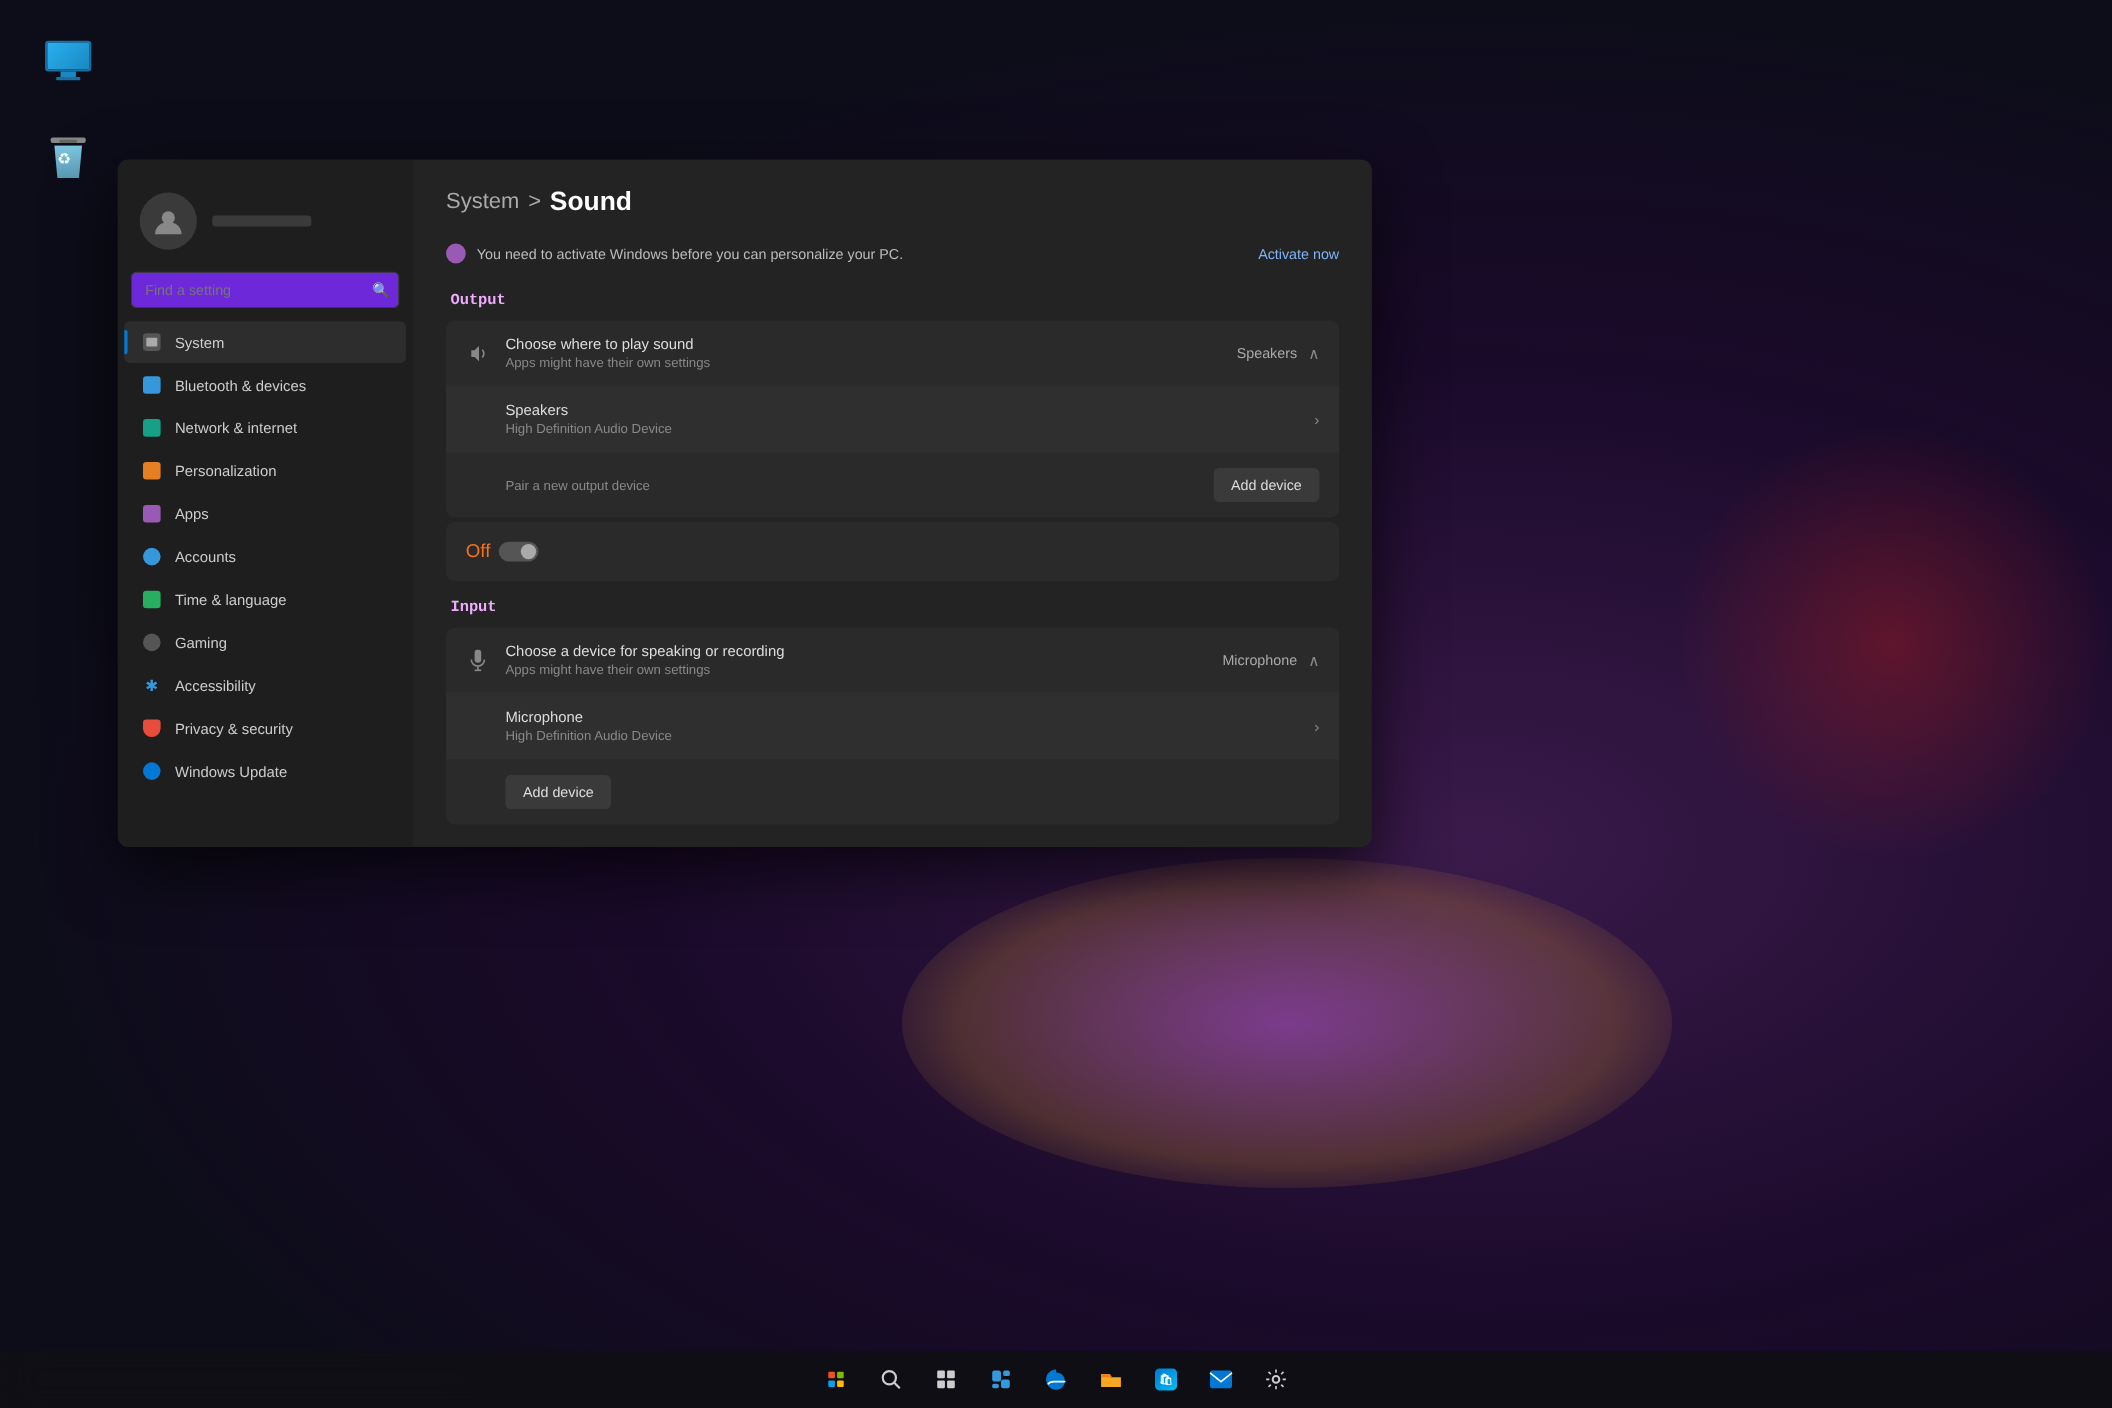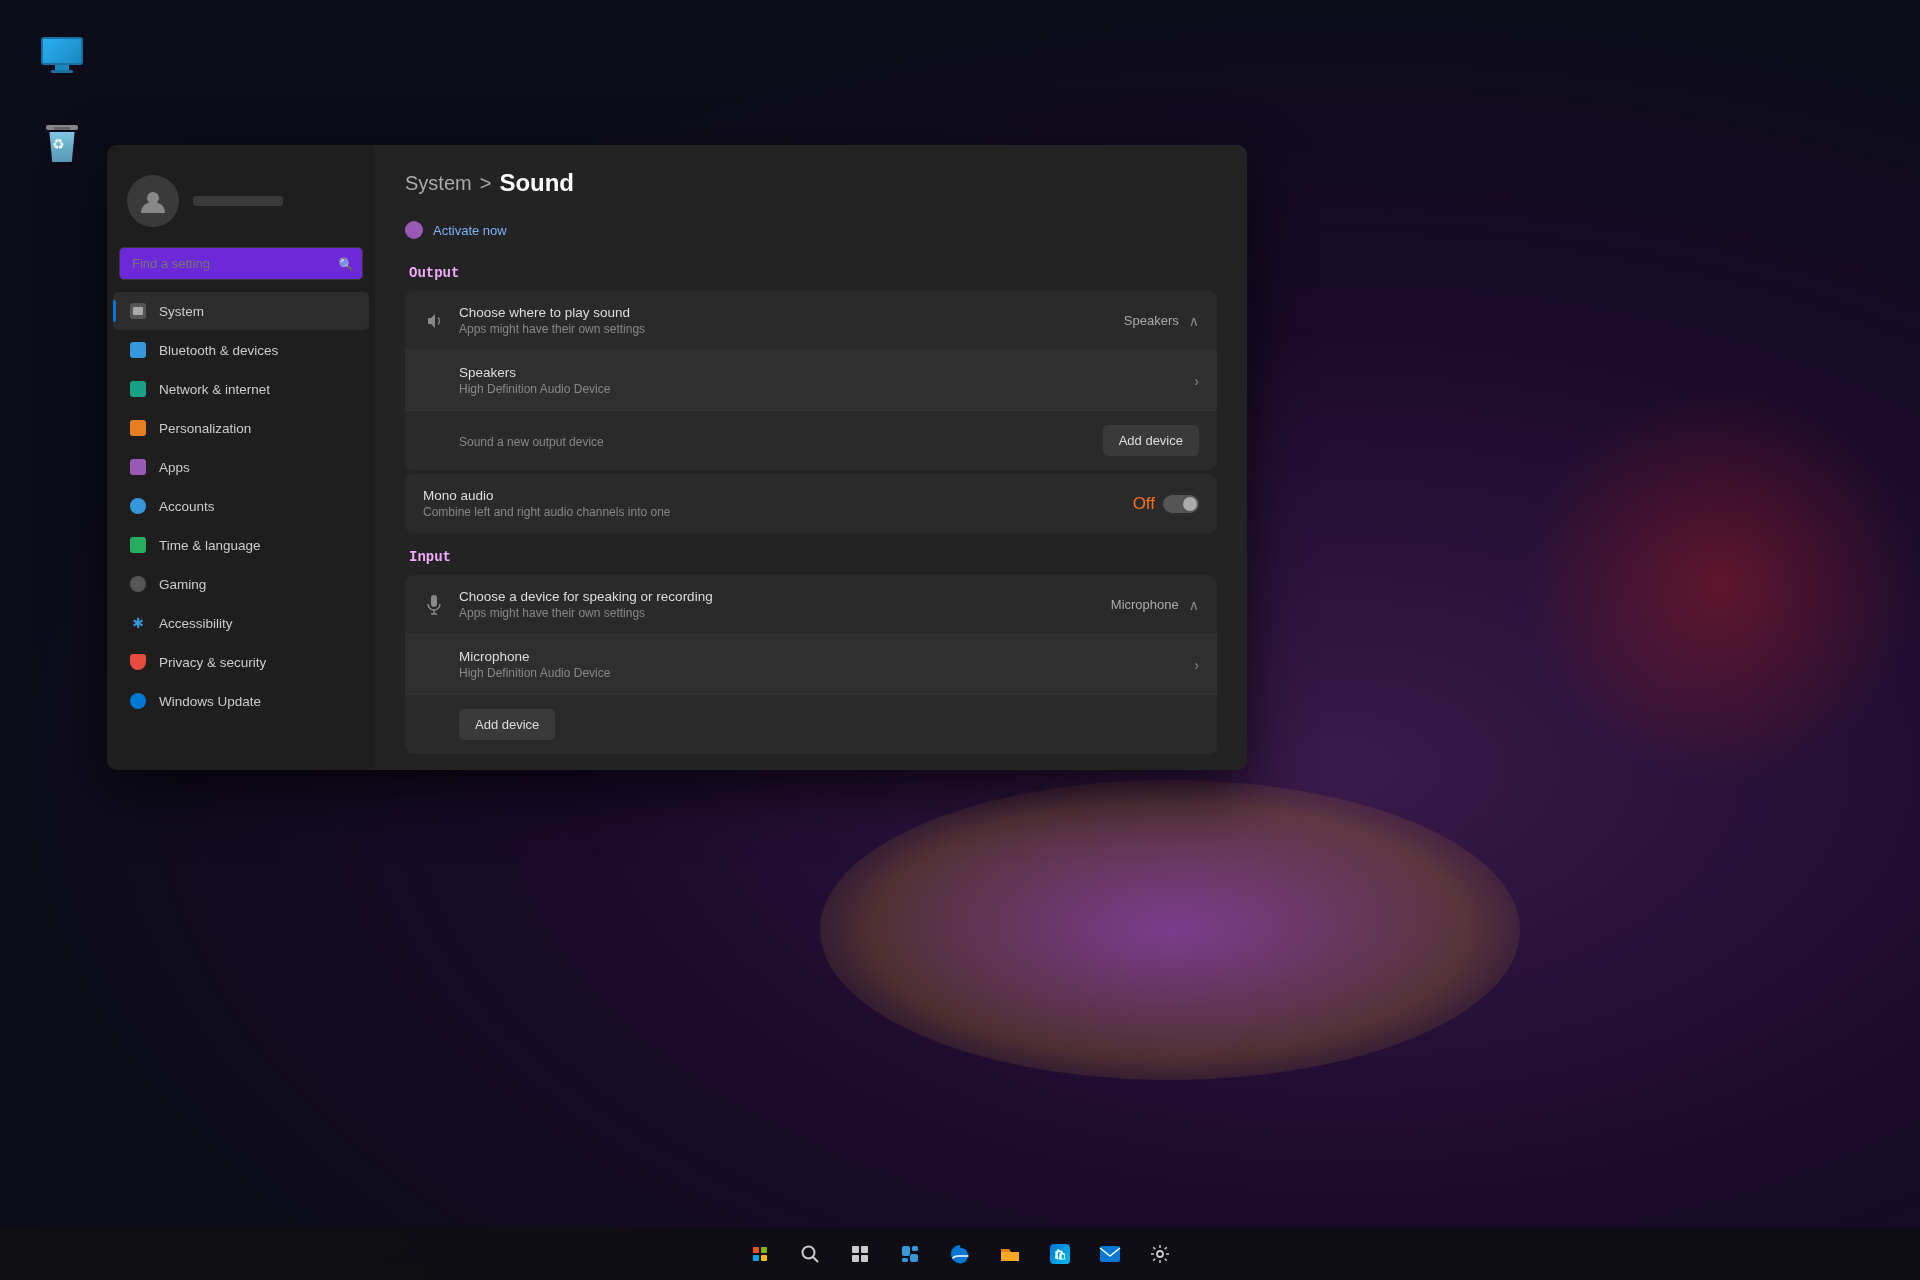--- a/index.html
+++ b/index.html
@@ -561,20 +561,21 @@
   <div class="main-content">
 
     <div class="breadcrumb">
       <span class="breadcrumb-system">System</span>
       <span class="breadcrumb-sep">&gt;</span>
       <span class="breadcrumb-sound">Sound</span>
     </div>
 
     <div class="activation-banner">
       <div class="activation-icon"></div>
+      <span class="activation-text">You need to activate Windows before you can personalize your PC.</span>
       <a class="activation-link">Activate now</a>
     </div>
 
     <div class="mb-section">
       <div class="section-header">Output</div>
 
       <div class="card">
 
         <div class="card-row">
           <div class="card-row-icon">
@@ -598,33 +599,29 @@
             <div class="card-row-title">Speakers</div>
             <div class="card-row-sub">High Definition Audio Device</div>
           </div>
           <div class="card-row-right">
             <span class="chevron">›</span>
           </div>
         </div>
 
         <div class="card-row" style="background:#2a2a2a; padding-left:54px;">
           <div class="card-row-text">
-            <span class="card-row-sub">Sound a new output device</span>
+            <span class="card-row-sub">Pair a new output device</span>
           </div>
           <button class="add-device-btn">Add device</button>
         </div>
       </div>
 
 
       <div class="card" style="margin-top:4px;">
         <div class="card-row">
-          <div class="card-row-text">
-            <div class="card-row-title">Mono audio</div>
-            <div class="card-row-sub">Combine left and right audio channels into one</div>
-          </div>
           <div class="toggle">
             <span class="toggle-label">Off</span>
             <div class="toggle-knob"></div>
           </div>
         </div>
       </div>
     </div>
 
     <div class="mb-section">
       <div class="section-header">Input</div>

